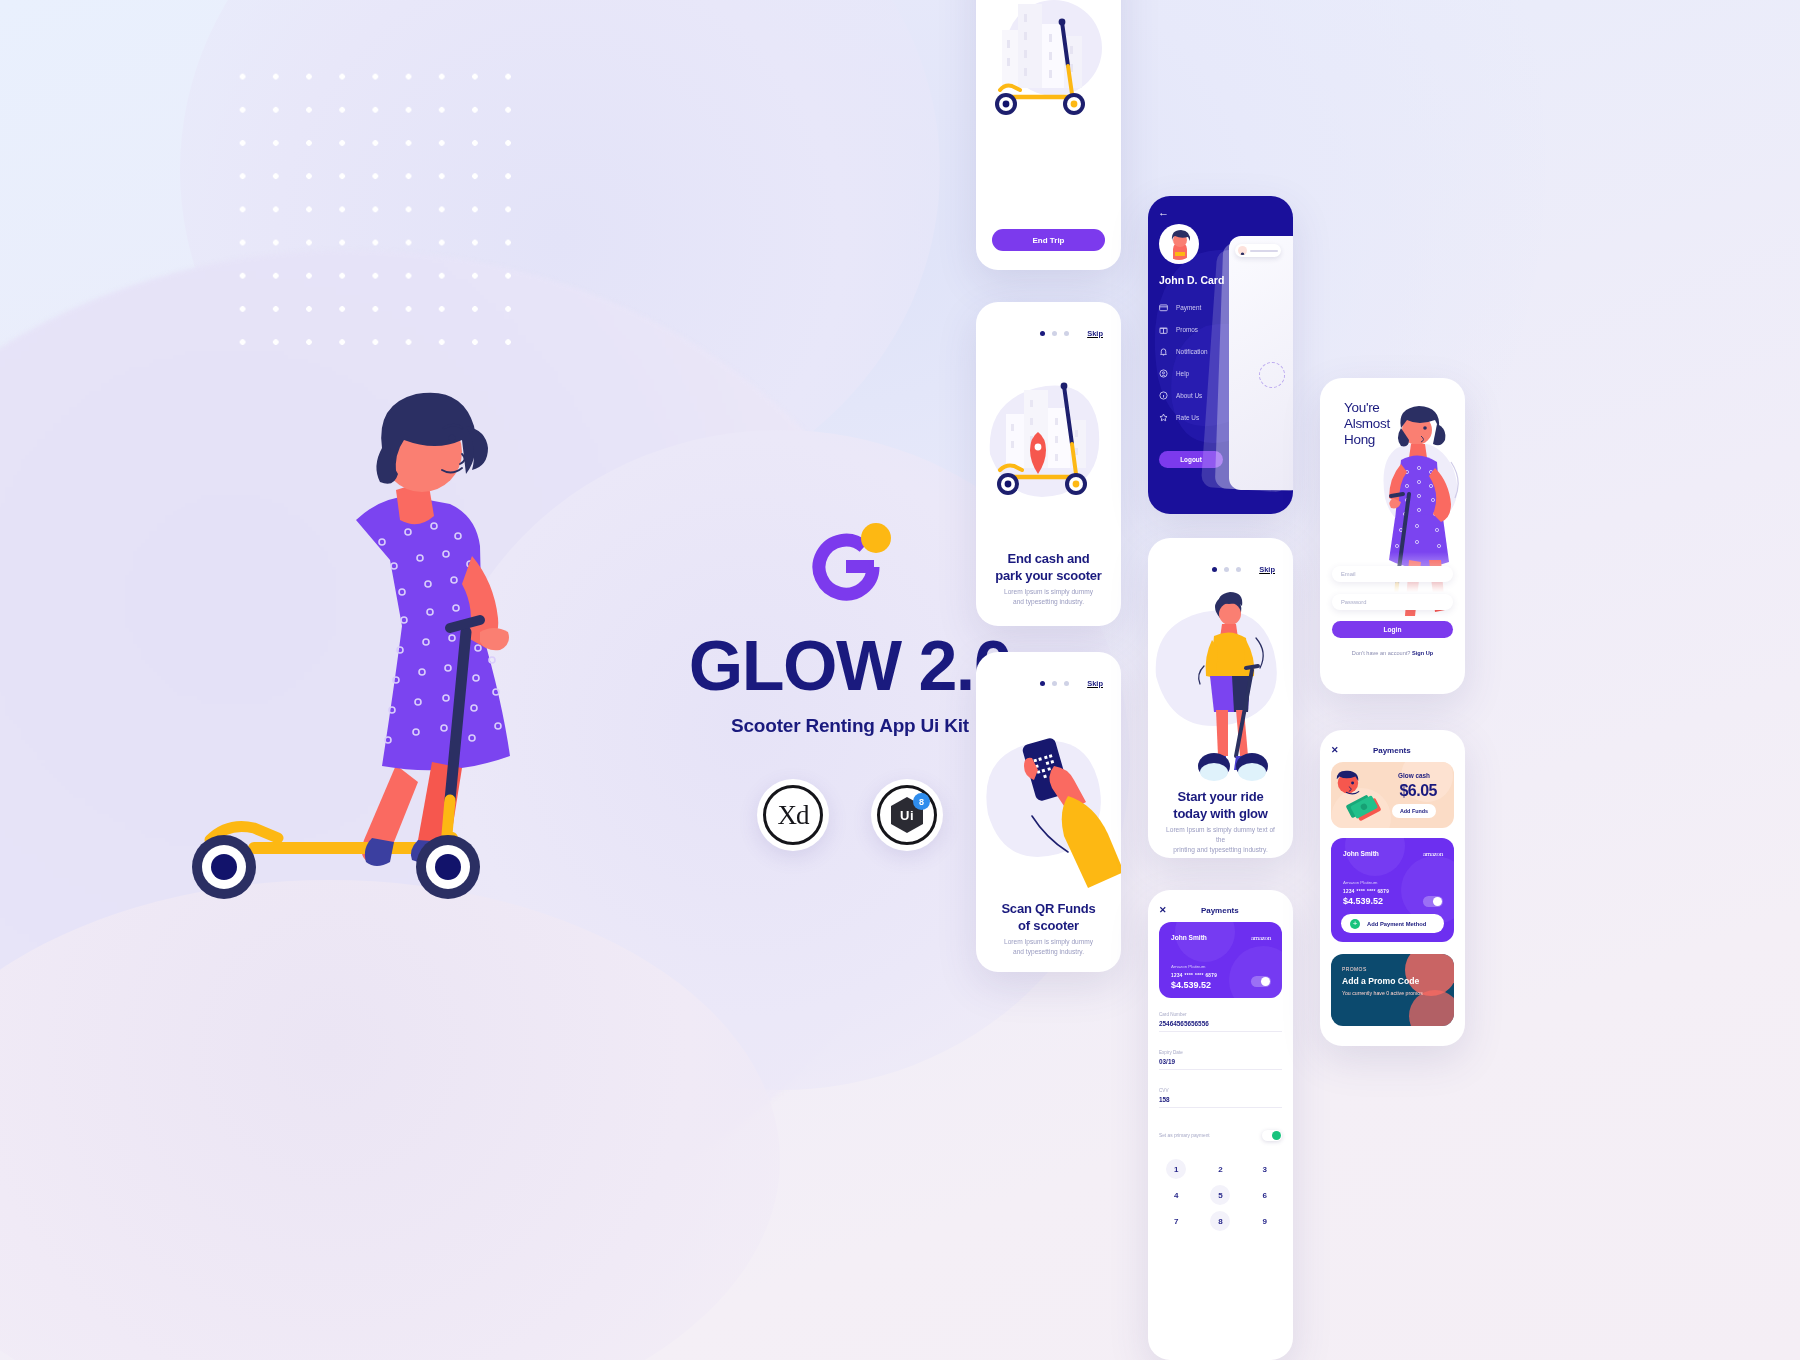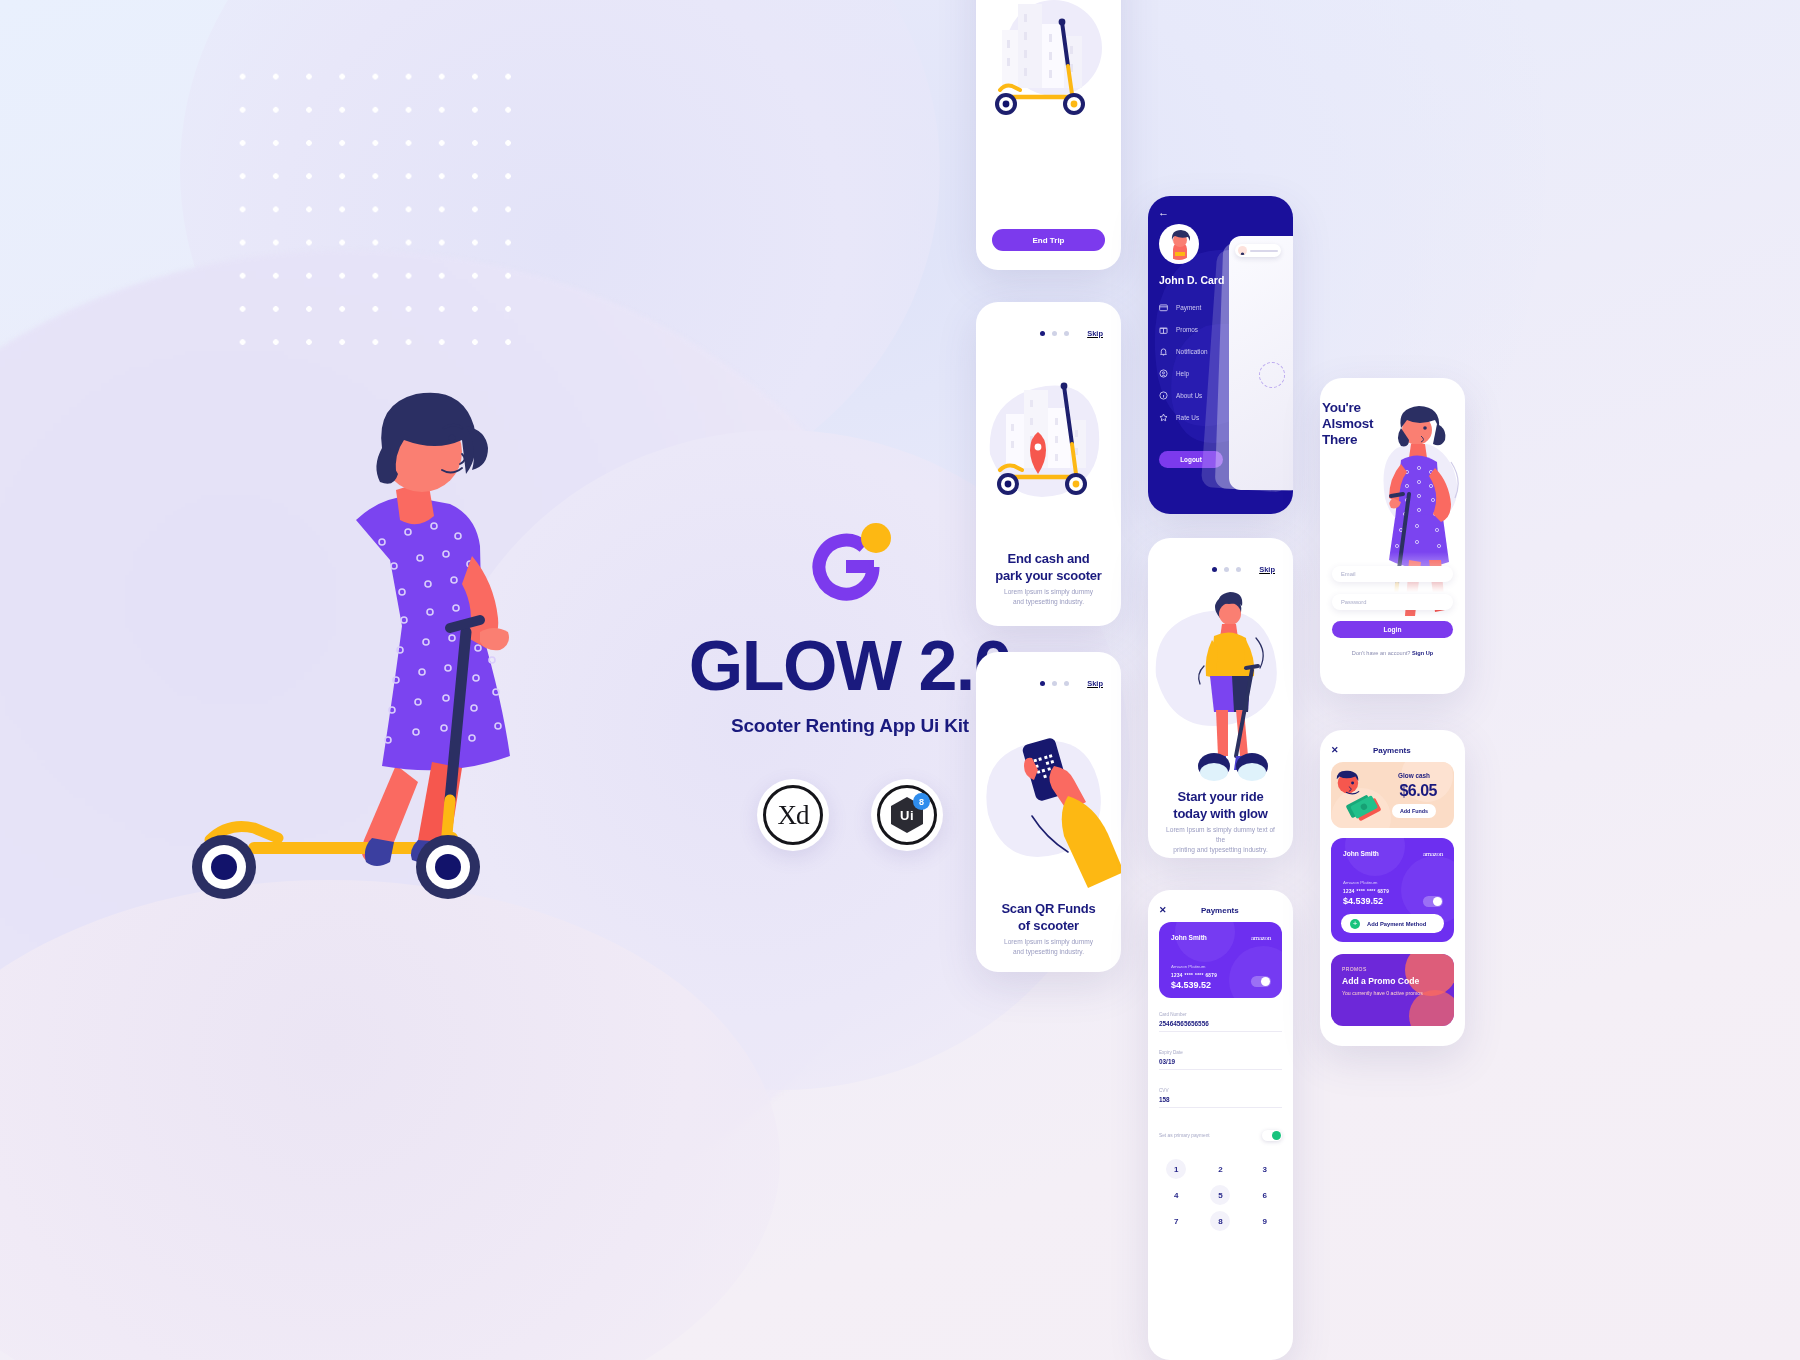--- a/index.html
+++ b/index.html
@@ -163,21 +163,21 @@
   .cs1{left:6px;top:34px;width:86px;height:238px;background:rgba(255,255,255,.16);transform:rotate(4deg);}
   .cs2{left:16px;top:26px;width:86px;height:246px;background:rgba(255,255,255,.3);transform:rotate(2deg);}
   .cs3{left:26px;top:18px;width:90px;height:254px;background:linear-gradient(150deg,#fbfbff,#eceaf6);}
   .cs3-pill{position:absolute;left:6px;top:8px;width:46px;height:13px;border-radius:7px;background:#fff;
     box-shadow:0 2px 5px rgba(40,30,90,.12);display:flex;align-items:center;gap:3px;padding:0 3px;}
   .cs3-av{width:9px;height:9px;border-radius:50%;background:#fde2dc;position:relative;overflow:hidden;}
   .cs3-line{flex:1;height:2px;background:#d9d7ea;border-radius:1px;}
   .cs3-ring{position:absolute;left:30px;top:126px;width:26px;height:26px;border:1px dashed #b9a6ef;border-radius:50%;}
 
   
-  .lg-title{position:absolute;left:2px;top:22px;font-size:13.5px;font-weight:bold;color:#1a1a7e;line-height:1.2;letter-spacing:-.3px;}
+  .lg-title{position:absolute;left:24px;top:22px;font-size:13.5px;font-weight:normal;color:#1a1a7e;line-height:1.2;letter-spacing:-.3px;}
   .lg-field{
     position:absolute;left:12px;right:12px;height:16px;border-radius:8px;background:#fff;
     box-shadow:0 2px 7px rgba(70,60,130,.11);
     display:flex;align-items:center;padding:0 9px;font-size:5.8px;color:#a9abc8;
   }
   .lg-btn{
     position:absolute;left:12px;right:12px;height:17px;border-radius:9px;background:#7c3aed;
     color:#fff;font-size:6.6px;font-weight:bold;display:flex;align-items:center;justify-content:center;
   }
   .lg-foot{position:absolute;left:0;right:0;text-align:center;font-size:5.6px;color:#8a8cb0;}
@@ -212,21 +212,21 @@
   }
   .toggle .knob{position:absolute;right:1px;top:1px;width:9px;height:9px;border-radius:50%;background:#fff;}
   .addpm{
     position:absolute;left:10px;right:10px;height:19px;border-radius:10px;background:#fff;
     display:flex;align-items:center;gap:7px;padding-left:9px;
   }
   .addpm-ico{width:10px;height:10px;border-radius:50%;background:#18c37d;color:#fff;font-size:8px;
     display:flex;align-items:center;justify-content:center;line-height:1;}
   .addpm-lb{font-size:5.8px;font-weight:bold;color:#1a1a7e;}
   .promo{
-    position:absolute;left:11px;right:11px;border-radius:12px;background:#6d28d9;overflow:hidden;
+    position:absolute;left:11px;right:11px;border-radius:12px;background:#0c4a6e;overflow:hidden;
   }
   .promo-k{position:absolute;left:11px;top:12px;font-size:5px;color:#ffd9d3;letter-spacing:.4px;}
   .promo-t{position:absolute;left:11px;top:22px;font-size:8.6px;font-weight:bold;color:#fff;}
   .promo-s{position:absolute;left:11px;right:26px;top:36px;font-size:5.2px;color:#ffd3cd;line-height:1.45;}
 
   
   .fld{position:absolute;left:11px;right:11px;}
   .fld .k{font-size:4.6px;color:#a6a8c6;}
   .fld .v{font-size:6.4px;font-weight:bold;color:#1a1a7e;margin-top:3px;}
   .fld .line{margin-top:4px;height:1px;background:#eceaf4;}
@@ -706,21 +706,21 @@
       <div class="key">
           <span>9</span>
         </div>
     </div>
   </div>
 
   <div class="phone" id="p7">
     <div class="lg-title">
       <span>You're</span><br>
       <span>Alsmost</span><br>
-      <span>There</span>
+      <span>Hong</span>
     </div>
 
     <svg viewBox="0 0 88 230" style="position:absolute;right:2px;top:24px;width:88px;height:230px;">
       <path d="M22 46 Q60 30 78 66 Q92 104 60 122 Q20 134 10 96 Q4 58 22 46Z" fill="#efedfa"></path>
       <circle cx="42" cy="28" r="15" fill="#fa7f72"></circle>
       <path d="M26 26 Q22 6 44 4 Q66 5 64 26 L60 18 Q44 24 32 18Z" fill="#2b2f63"></path>
       <path d="M26 26 Q20 36 26 44 Q34 46 34 38Z" fill="#2b2f63"></path>
       <path d="M62 22 Q72 26 70 38 Q66 46 58 42Z" fill="#2b2f63"></path>
       <circle cx="50" cy="26" r="1.8" fill="#2b2f63"></circle>
       <path d="M46 34 Q51 38 46 40" stroke="#2b2f63" stroke-width=".9" fill="none"></path>

